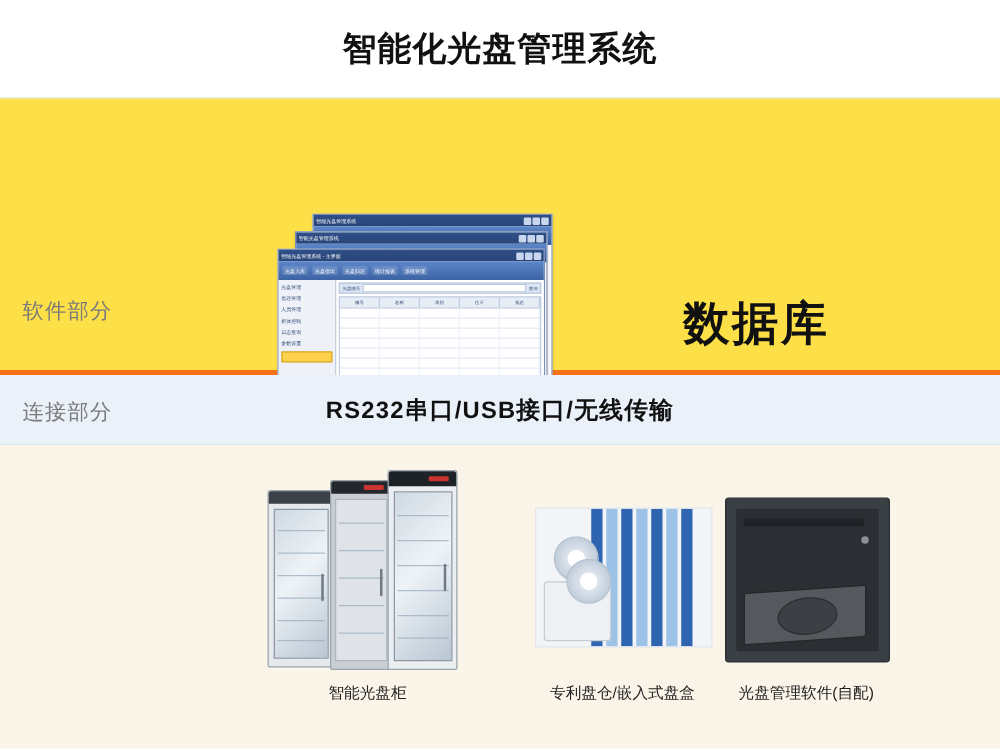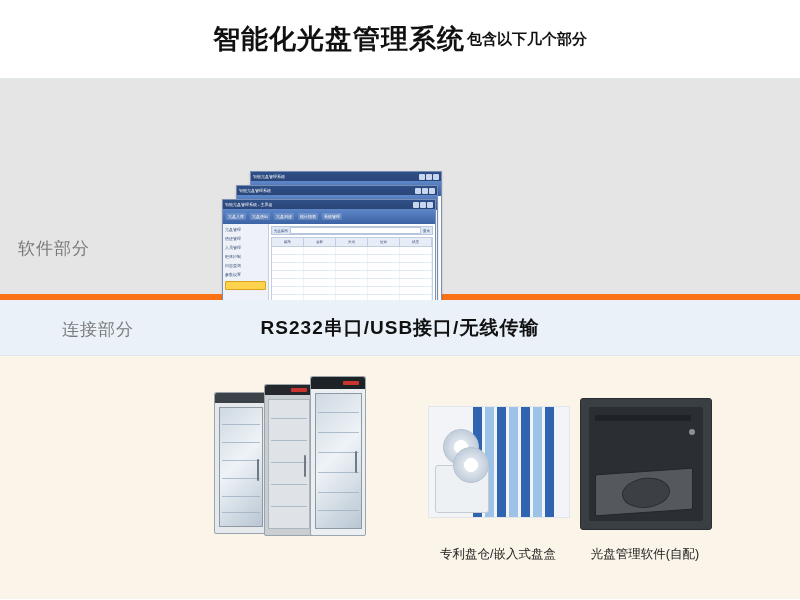--- a/index.html
+++ b/index.html
@@ -24,22 +24,22 @@
   }
   
   .band{position:relative;width:100%;box-sizing:border-box;}
   .band-label{
     position:absolute;left:18px;
     font-size:17px;color:#7a7a7a;font-weight:normal;
     letter-spacing:1px;white-space:nowrap;
   }
   
   .band-software{
-    height:222px;background:#e5e5e5;
-    border-top:1px solid #dfe9e0;border-bottom:6px solid #f97316;
+    height:222px;background:#fde047;
+    border-top:1px solid #dfe9e0;border-bottom:4px solid #f97316;
   }
   .band-software .band-label{top:158px;}
   .sw-stage{position:absolute;left:222px;top:92px;width:320px;height:0;}
   
   .win{
     position:absolute;border:1px solid #7b8fb5;background:#f4f6fa;
     box-shadow:0 1px 2px rgba(0,0,0,.18);
   }
   .win-titlebar{
     height:9px;
@@ -99,21 +99,21 @@
   
   .db-block{position:absolute;right:30px;top:155px;text-align:center;width:330px;}
   .db-title{font-size:37px;font-weight:bold;color:#111;letter-spacing:2px;}
   .db-sub{font-size:13px;font-weight:bold;color:#111;margin-top:4px;}
   
   .band-connect{
     height:56px;background:#eaf1f9;
     border-bottom:1px solid #dbe5f0;
     display:flex;align-items:center;justify-content:center;
   }
-  .band-connect .band-label{top:18px;margin-left:44px;}
+  .band-connect .band-label{top:18px;}
   .connect-text{font-size:19px;font-weight:bold;color:#111;letter-spacing:1px;}
   
   .band-hardware{height:243px;background:#fbf4e9;position:relative;}
   .band-hardware .band-label{top:462px;}
   .hw-row{position:absolute;left:200px;top:18px;width:580px;height:190px;}
   .hw-item{position:absolute;}
   .hw-cap{
     position:absolute;font-size:12.5px;color:#222;text-align:center;white-space:nowrap;
   }
   
@@ -137,21 +137,20 @@
   .pc-tray{position:absolute;left:14px;bottom:16px;width:96px;height:40px;background:#55595e;border:1px solid #23262a;border-radius:2px;transform:skewY(-4deg);}
   .pc-tray-disc{position:absolute;left:26px;top:6px;width:46px;height:28px;border-radius:50%/50%;background:#3c4045;border:1px solid #2a2d31;}
   .pc-slot{position:absolute;left:14px;top:16px;width:96px;height:6px;background:#1f2226;border-radius:1px;}
   .pc-btn{position:absolute;right:16px;top:30px;width:6px;height:6px;border-radius:50%;background:#8a9096;}
 </style>
 </head>
 <body>
 
 <div class="header">
   <span class="title-main">智能化光盘管理系统</span>
-  <span class="title-sub">包含以下几个部分</span>
 </div>
 
 <div class="band band-software">
   <div class="band-label">软件部分</div>
 
   <div class="sw-stage">
 
     <div class="win" style="left:28px;top:0px;width:190px;height:150px;">
       <div class="win-titlebar">
         <span class="tt">智能光盘管理系统</span>
@@ -305,20 +304,21 @@
             <span>导出</span>
           </div>
         </div>
       </div>
     </div>
   </div>
 
   <div class="sw-caption">光盘管理软件</div>
 
   <div class="db-block">
+    <div class="db-title">数据库</div>
   </div>
 </div>
 
 <div class="band band-connect">
   <div class="band-label">连接部分</div>
   <div class="connect-text">RS232串口/USB接口/无线传输</div>
 </div>
 
 <div class="band band-hardware">
 
@@ -362,20 +362,21 @@
             <div class="shelf" style="top:18px;"></div>
               <div class="shelf" style="top:38px;"></div>
             <div class="shelf" style="top:58px;"></div>
               <div class="shelf" style="top:78px;"></div>
             <div class="shelf" style="top:98px;"></div>
               <div class="shelf" style="top:116px;"></div>
           </div>
           <div class="handle" style="right:8px;top:74px;"></div>
         </div>
       </div>
+      <div class="hw-cap" style="left:-10px;top:172px;width:180px;">智能光盘柜</div>
     </div>
 
     <div class="hw-item" style="left:200px;top:32px;margin-left:28px;">
       <div class="bin">
         <div class="stripe" style="left:44px;"></div>
         <div class="stripe light" style="left:56px;"></div>
         <div class="stripe" style="left:68px;"></div>
         <div class="stripe light" style="left:80px;"></div>
         <div class="stripe" style="left:92px;"></div>
         <div class="stripe light" style="left:104px;"></div>

